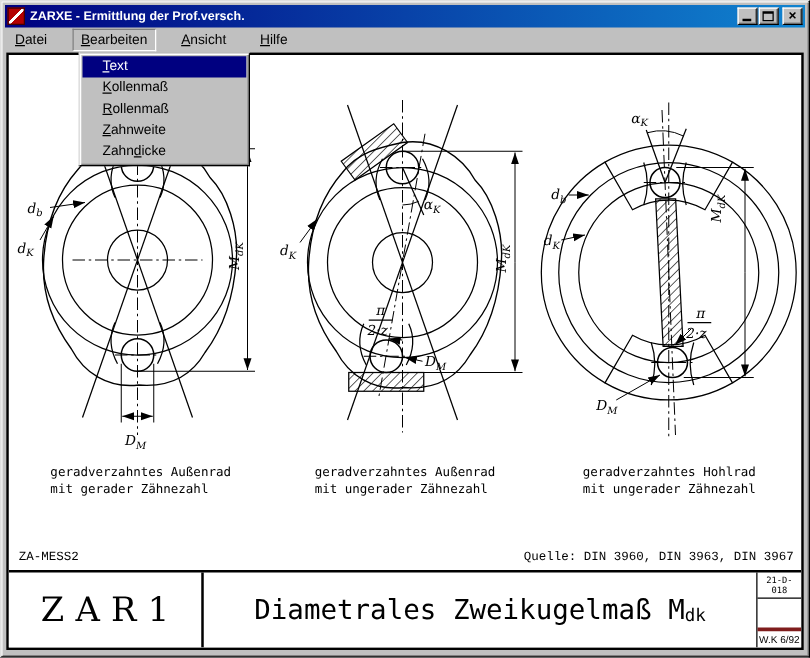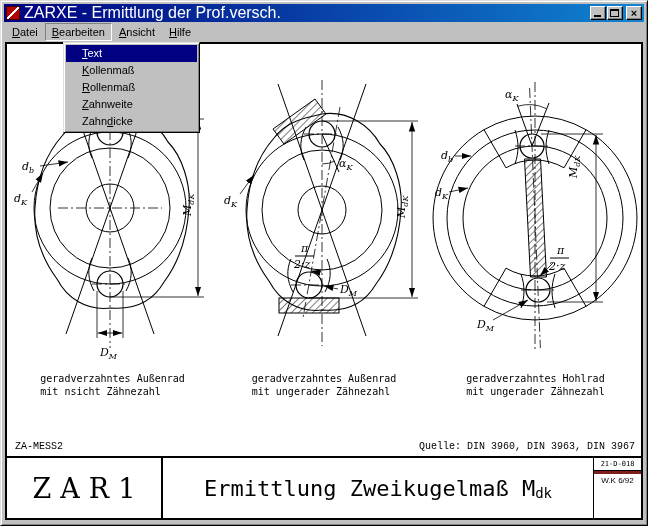--- a/index.html
+++ b/index.html
@@ -7,29 +7,29 @@
 
   
   .window{position:relative;box-sizing:border-box;width:648px;height:526px;background:#c0c0c0;
     border:1px solid;border-color:#dfdfdf #000 #000 #dfdfdf;
     box-shadow:inset 1px 1px 0 #fff, inset -1px -1px 0 #808080;
     padding:3px;}
   .titlebar{height:18px;background:linear-gradient(90deg,#000080,#1084d0);display:flex;align-items:center;padding:0 2px;}
   .app-icon{width:14px;height:14px;margin-right:4px;background:#b40000;
     background-image:linear-gradient(135deg,transparent 42%,#fff 42%,#fff 58%,transparent 58%);
     border:1px solid #400;box-sizing:border-box;flex:0 0 auto;}
-  .title-text{color:#fff;font-weight:normal;font-size:16px;flex:1;white-space:nowrap;overflow:hidden;}
+  .title-text{color:#fff;font-weight:bold;font-size:10px;flex:1;white-space:nowrap;overflow:hidden;}
   .tb-btn{position:relative;width:16px;height:14px;background:#c0c0c0;border:1px solid;border-color:#fff #000 #000 #fff;
     box-shadow:inset -1px -1px 0 #808080;margin-left:1px;display:flex;align-items:center;justify-content:center;box-sizing:border-box;}
   .tb-btn.close{margin-left:3px;}
   .g-min{position:absolute;left:3px;bottom:2px;width:7px;height:2px;background:#000;}
   .g-max{position:absolute;left:2px;top:2px;width:9px;height:8px;border:1px solid #000;border-top-width:2px;box-sizing:border-box;}
   .g-close{font:bold 11px "Liberation Sans",sans-serif;line-height:11px;color:#000;}
 
-  .menubar{height:19px;display:flex;align-items:center;font-size:11px;padding-left:1px;}
+  .menubar{height:19px;display:flex;align-items:center;font-size:11px;padding-left:1px;gap:13px;}
   .menu-item{padding:2px 6px;border:1px solid transparent;cursor:default;}
   .menu-item.open{border-color:#808080 #fff #fff #808080;}
   .mn{text-decoration:underline;}
 
   
   .dropdown{position:absolute;left:40px;top:41px;width:131px;z-index:10;background:#c0c0c0;
     border:1px solid;border-color:#dfdfdf #000 #000 #dfdfdf;
     box-shadow:inset 1px 1px 0 #fff, inset -1px -1px 0 #808080;
     padding:2px;font-size:11px;margin-left:22px;}
   .menu-entry{height:17px;line-height:17px;padding-left:16px;color:#000;cursor:default;}
@@ -43,21 +43,21 @@
   .sheet-footer{position:absolute;left:8px;right:6px;bottom:66px;display:flex;justify-content:space-between;
     font-family:Liberation Mono, monospace;font-size:10px;color:#000;}
 
   
   .titleblock{position:absolute;left:0;right:0;bottom:0;height:60px;border-top:2px solid #000;display:flex;background:#fff;}
   .tb-logo{width:156px;border-right:2px solid #000;display:flex;align-items:center;justify-content:center;
     font-family:"DejaVu Serif",serif;font-size:27px;letter-spacing:9px;padding-left:9px;box-sizing:border-box;color:#000;}
   .tb-title{flex:1;display:flex;align-items:center;justify-content:center;
     font-family:"DejaVu Sans Mono",monospace;font-size:22px;color:#000;white-space:nowrap;}
   .tb-title .tsub{font-size:14px;position:relative;top:5px;}
-  .tb-right{width:48px;border-left:1px solid #000;display:flex;flex-direction:column;justify-content:flex-start;box-sizing:border-box;}
+  .tb-right{width:36px;border-left:1px solid #000;display:flex;flex-direction:column;justify-content:space-between;box-sizing:border-box;}
   .tb-right .top{border-bottom:1px solid #000;font-family:"DejaVu Sans Mono",monospace;font-size:7px;text-align:center;padding:2px 1px;}
   .tb-right .bottom{border-top:3px solid #7f1d1d;font-family:Liberation Sans, sans-serif;font-size:8px;text-align:center;padding:2px 1px;}
 
   
   .fig{display:block;}
   .fig *{stroke:#000;fill:none;}
   .fig .hatch{fill:url(#h);}
   .fig .blank{stroke-width:1.1;}
   .fig .ball{stroke-width:1.2;}
   .fig .cl{stroke-width:0.8;stroke-dasharray:10 3 2 3;}
@@ -148,21 +148,21 @@
           <g class="dim">
             <line x1="89" y1="245" x2="89" y2="292"></line>
             <line x1="115" y1="245" x2="115" y2="292"></line>
             <line x1="102" y1="287" x2="89.8" y2="287" marker-end="url(#ar)"></line>
             <line x1="102" y1="287" x2="114.2" y2="287" marker-end="url(#ar)"></line>
           </g>
           <text class="lbl" x="92" y="310"><tspan>D</tspan><tspan class="sub" dy="3">M</tspan></text>
         </svg>
         <figcaption>
           <div>geradverzahntes Außenrad</div>
-          <div>mit nsicht Zähnezahl</div>
+          <div>mit gerader Zähnezahl</div>
         </figcaption>
       </figure>
 
       <figure>
         <svg class="fig" width="212" height="322" viewBox="0 0 212 322">
           <path class="blank" d="M104,68 C130,64 152,80 162,98 C176,112 185,140 183,164 C181,194 173,218 158,238 C147,257 130,266 105,264 C80,267 61,254 51,235 C37,216 27,192 29,163 C31,133 41,109 56,92 C68,76 85,72 104,68 Z"></path>
           <circle cx="104" cy="164" r="60"></circle>
           <circle cx="104" cy="164" r="76"></circle>
           <circle cx="104" cy="164" r="24"></circle>
           <line class="cl" x1="104" y1="34" x2="104" y2="300"></line>
@@ -272,21 +272,21 @@
     </div>
 
     <div class="sheet-footer">
       <span>ZA-MESS2</span>
       <span>Quelle: DIN 3960, DIN 3963, DIN 3967</span>
     </div>
 
     <div class="titleblock">
       <div class="tb-logo">ZAR1</div>
       <div class="tb-title">
-        <span>Ermittlung Zweikugelmaß M</span>
+        <span>Diametrales Zweikugelmaß M</span>
           <span class="tsub">dk</span>
       </div>
       <div class="tb-right">
         <div class="top">21-D-018</div>
         <div class="bottom">W.K 6/92</div>
       </div>
     </div>
   </div>
 
 </div>

